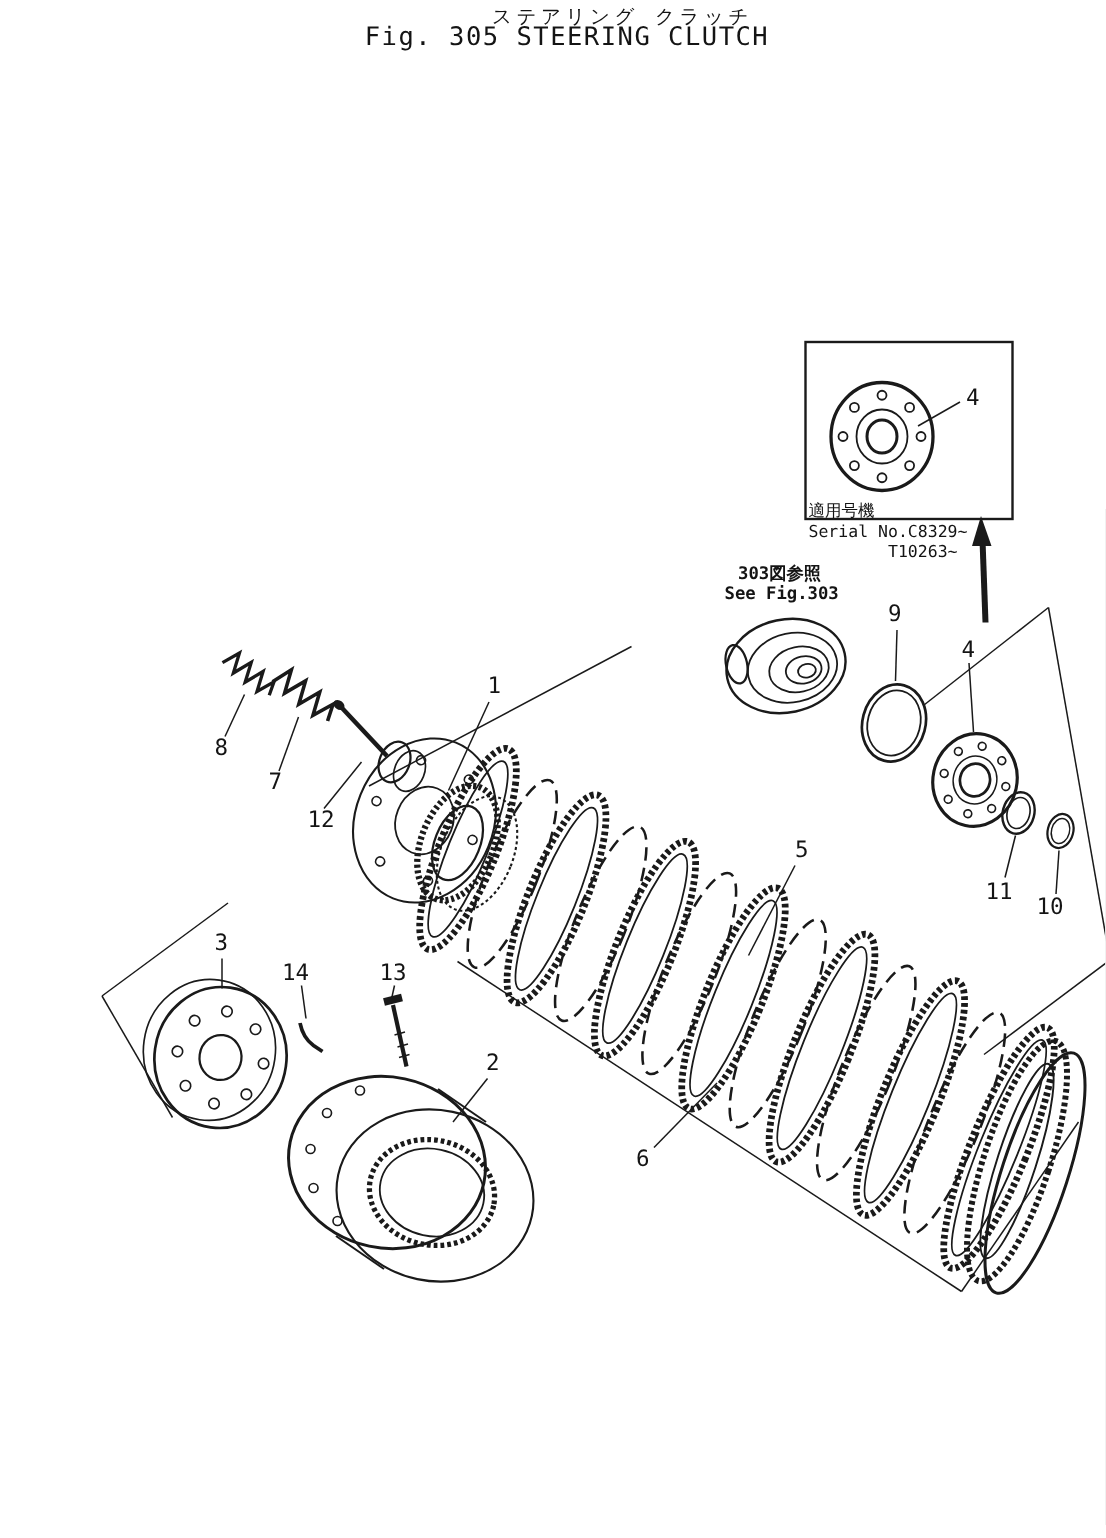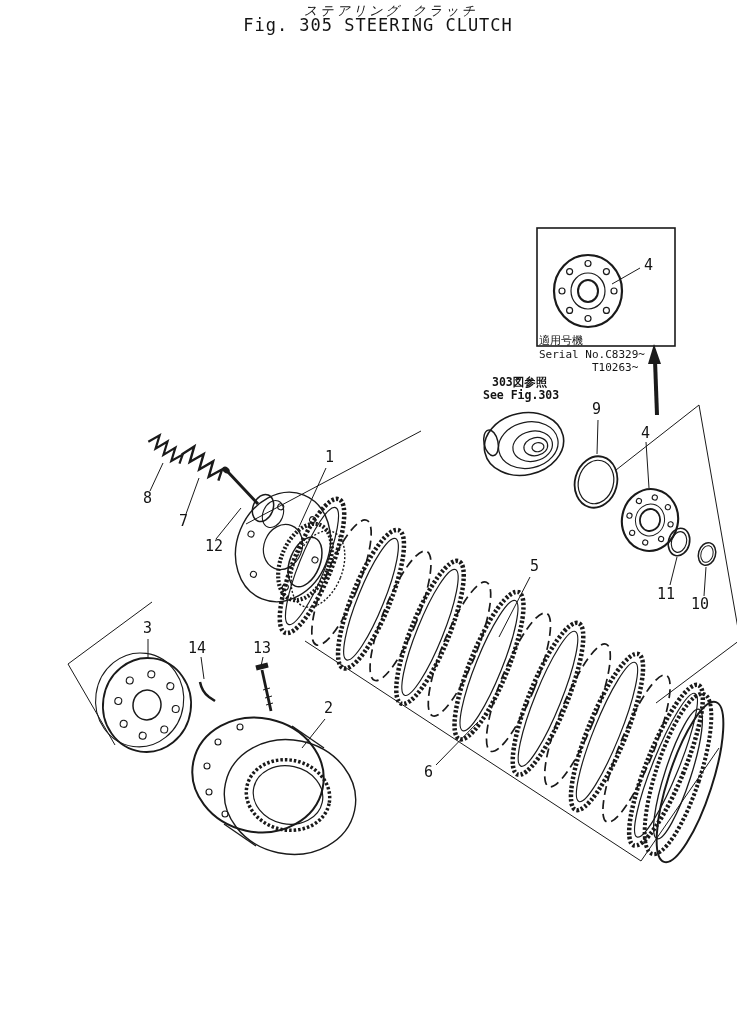--- a/index.html
+++ b/index.html
@@ -1,19 +1,19 @@
 <!DOCTYPE html>
 <html><head>
 <meta charset="utf-8">
 <style>
   html,body{margin:0;padding:0;background:#e8e8e8;}
   .page{position:relative;width:737px;height:1025px;background:#ffffff;overflow:hidden;
         font-family:"DejaVu Sans Mono",monospace;color:#141414;}
-  .title-jp{position:absolute;top:2px;left:391px;transform:translateX(-50%);
-            font-size:13px;letter-spacing:3px;white-space:nowrap;font-style:italic;}
+  .title-jp{position:absolute;top:2px;left:415px;transform:translateX(-50%);
+            font-size:13px;letter-spacing:3px;white-space:nowrap;}
   .title-en{position:absolute;top:15px;left:378px;transform:translateX(-50%);
             font-size:17px;letter-spacing:1px;white-space:nowrap;font-weight:500;}
   svg text{font-family:"DejaVu Sans Mono",monospace;fill:#141414;}
   svg .partnum{font-size:15px;}
   svg .small{font-size:11px;}
   svg .ref{font-size:11.5px;font-weight:600;}
   svg *{vector-effect:none;}
   .ln{stroke:#1a1a1a;stroke-width:1;fill:none;}
 </style>
 </head>

